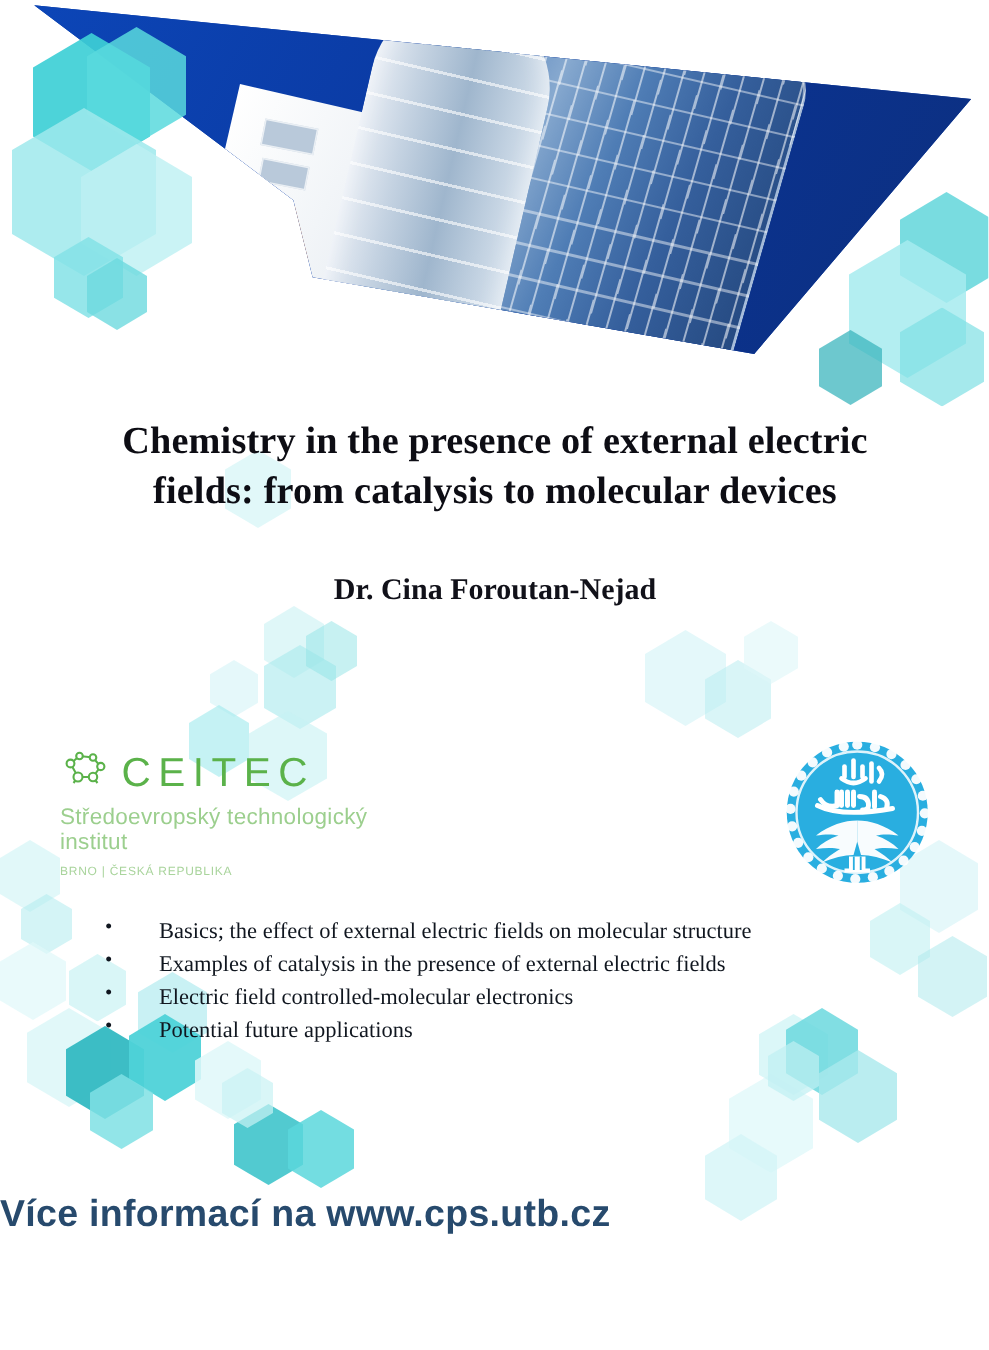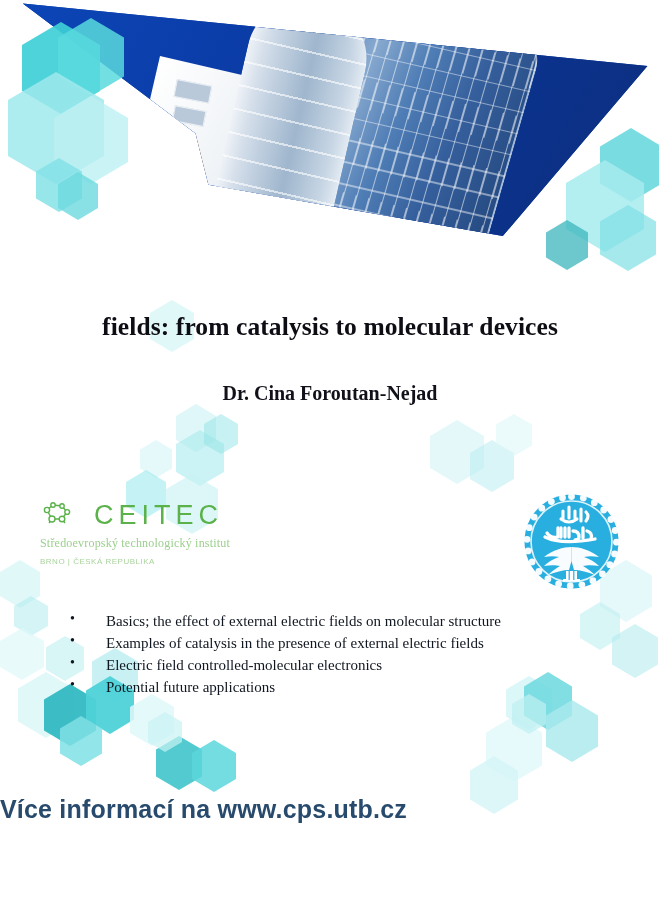--- a/index.html
+++ b/index.html
@@ -59,25 +59,25 @@
      font-family:"Liberation Serif",serif;font-weight:bold;font-size:25.5px;
      line-height:1.28;color:#0d0d14;letter-spacing:.1px;}
   .speaker{position:absolute;left:60px;top:382px;width:540px;text-align:center;
      font-family:"Liberation Serif",serif;font-weight:bold;font-size:20px;color:#111119;}
   .datetime{position:absolute;left:60px;top:436px;width:540px;text-align:center;
      font-family:"Liberation Serif",serif;font-weight:bold;font-size:17px;
      line-height:1.42;color:#111119;}
 
   
   .ceitec{position:absolute;left:40px;top:500px;width:240px;}
-  .ceitec-row{display:flex;align-items:center;gap:20px;}
+  .ceitec-row{display:flex;align-items:center;gap:7px;}
   .ceitec-word{font-family:"Liberation Sans",sans-serif;font-size:27px;
      letter-spacing:5px;color:#5bb24a;font-weight:400;}
-  .ceitec-sub{margin-top:5px;font-family:Liberation Serif, serif;
-     font-size:12px;color:#9ccf8e;letter-spacing:.2px;}
+  .ceitec-sub{margin-top:5px;font-family:Liberation Sans, sans-serif;
+     font-size:15px;color:#9ccf8e;letter-spacing:.2px;}
   .ceitec-sub2{margin-top:6px;font-family:"Liberation Sans",sans-serif;
      font-size:8px;color:#a9d49c;letter-spacing:.5px;}
 
   
   .seal{position:absolute;left:517px;top:487px;width:109px;height:109px;}
 
   
   .intro{position:absolute;left:78px;top:589px;font-family:"Liberation Serif",serif;
      font-size:15px;color:#10161f;}
   .bullets{position:absolute;left:62px;top:610px;width:520px;margin:0;padding:0;list-style:none;}
@@ -163,21 +163,21 @@
   <div class="hex" style="left:148px;top:712px;width:34px;height:40px;background:#c9f2f4;opacity:.7;"></div>
 
   <div class="hex" style="left:486px;top:716px;width:56px;height:66px;background:#e3f9fa;opacity:.85;"></div>
   <div class="hex" style="left:470px;top:756px;width:48px;height:58px;background:#d4f5f7;opacity:.8;"></div>
   <div class="hex" style="left:506px;top:676px;width:46px;height:54px;background:#cff4f6;opacity:.75;"></div>
   <div class="hex" style="left:524px;top:672px;width:48px;height:58px;background:#6bd8de;opacity:.85;"></div>
   <div class="hex" style="left:546px;top:700px;width:52px;height:62px;background:#a9e9ec;opacity:.8;"></div>
   <div class="hex" style="left:512px;top:694px;width:34px;height:40px;background:#bff0f2;opacity:.7;"></div>
 
   <div class="title">
-    <br>
+    <span>Chemistry in the presence of external electric</span><br>
     <span>fields: from catalysis to molecular devices</span>
   </div>
 
   <div class="speaker">Dr. Cina Foroutan-Nejad</div>
 
 
   <div class="ceitec">
     <div class="ceitec-row">
       <span>
         <svg width="34" height="26" viewBox="0 0 34 26" aria-hidden="true">

